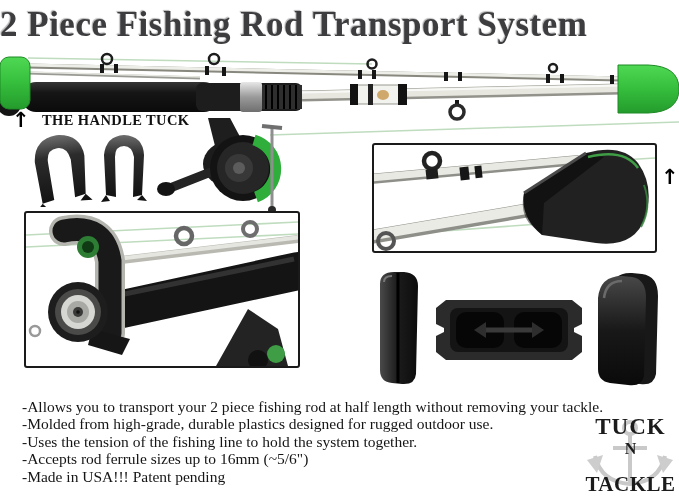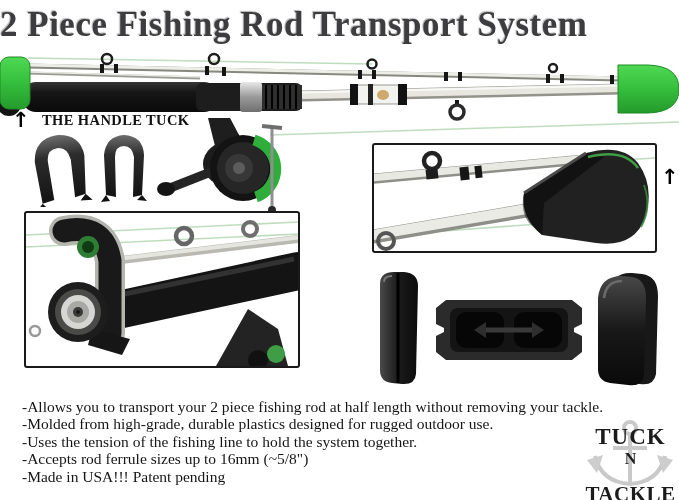--- a/index.html
+++ b/index.html
@@ -16,21 +16,21 @@
   .arrow{font-size:21px;font-weight:bold;line-height:20px;color:#000;
          font-family:"DejaVu Sans",sans-serif;}
 
   .frame{border:2px solid #1a1a1a;border-radius:3px;background:#fff;box-sizing:border-box;}
 
   .features{top:398px;left:22px;width:585px;font-size:15.5px;line-height:17.4px;color:#151515;}
   .features div{white-space:nowrap;}
 
   .logo{top:412px;left:582px;width:97px;height:88px;text-align:center;}
   .logo .words{position:absolute;top:0;left:0;width:100%;line-height:1;color:#1b1b1b;}
-  .logo .w1{font-size:23px;font-weight:bold;letter-spacing:1px;margin-top:13px;}
+  .logo .w1{font-size:23px;font-weight:bold;letter-spacing:1px;margin-top:3px;}
   .logo .w2{font-size:16px;font-weight:bold;margin-top:3px;}
   .logo .w3{font-size:21px;font-weight:bold;letter-spacing:0.5px;margin-top:17px;}
   svg{display:block;}
 </style>
 </head>
 <body>
 
 <div class="canvas">
 
   <div class="abs title">2 Piece Fishing Rod Transport System</div>
@@ -267,21 +267,21 @@
         <path d="M228,30 Q230,8 252,8 L262,9 Q276,11 276,30 L274,108 Q272,119 258,117 L240,115 Q228,113 228,101 Z" fill="url(#pg2)"></path>
         <path d="M234,30 Q236,13 252,13" stroke="#6a6a6a" stroke-width="2.5" fill="none"></path>
       </g>
     </svg>
   </div>
 
   <div class="abs features">
     <div>-Allows you to transport your 2 piece fishing rod at half length without removing your tackle.</div>
     <div>-Molded from high-grade, durable plastics designed for rugged outdoor use.</div>
     <div>-Uses the tension of the fishing line to hold the system together.</div>
-    <div>-Accepts rod ferrule sizes up to 16mm (~5/8")</div>
+    <div>-Accepts rod ferrule sizes up to 16mm (~5/6")</div>
     <div>-Made in USA!!!  Patent pending</div>
   </div>
 
   <div class="abs logo">
     <svg class="abs" style="top:6px;left:0;" width="97" height="82" viewBox="0 0 97 82">
       <g stroke="#c9c9c9" stroke-width="4" fill="none">
         <circle cx="48" cy="10" r="6"></circle>
         <path d="M48,16 L48,64"></path>
         <path d="M31,30 L65,30"></path>
         <path d="M13,38 Q19,64 48,66 Q77,64 83,38"></path>

